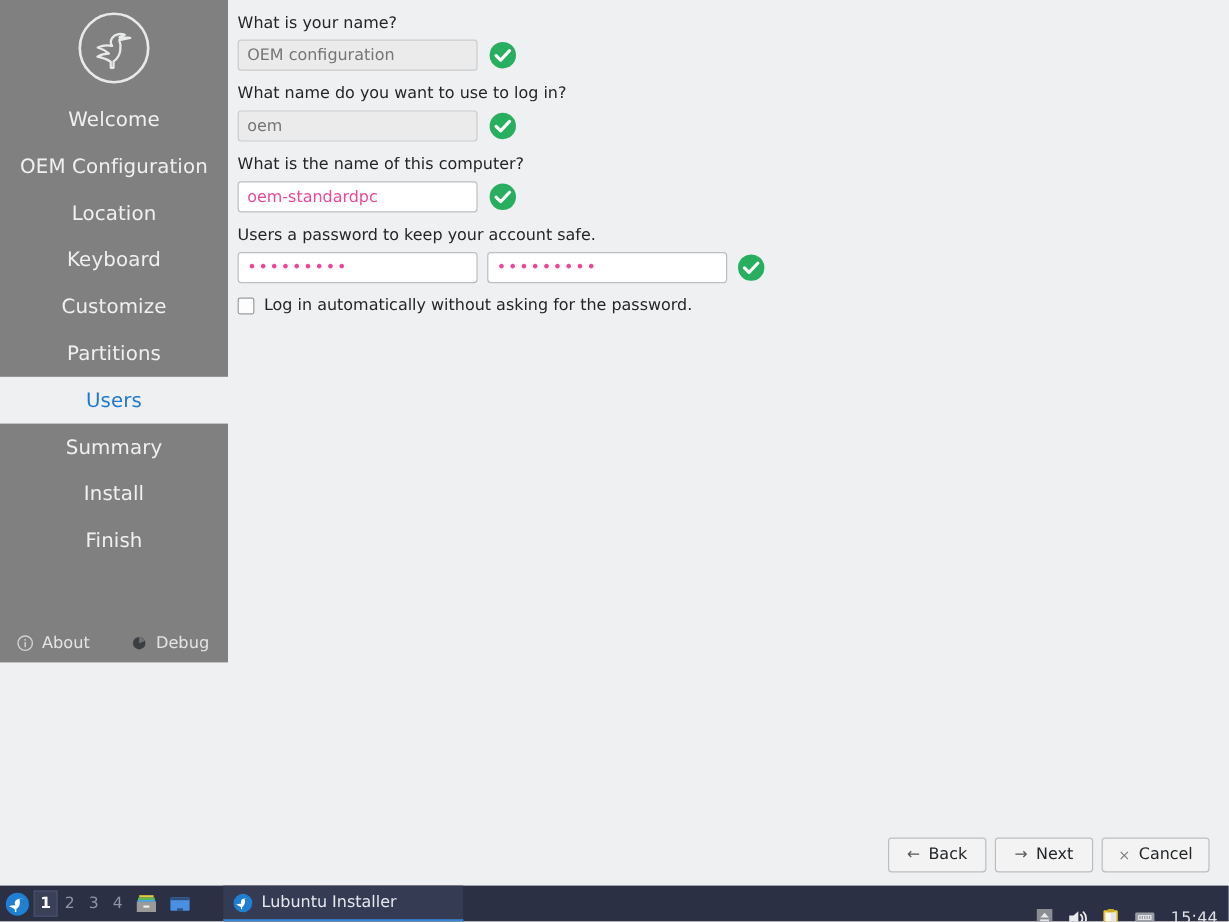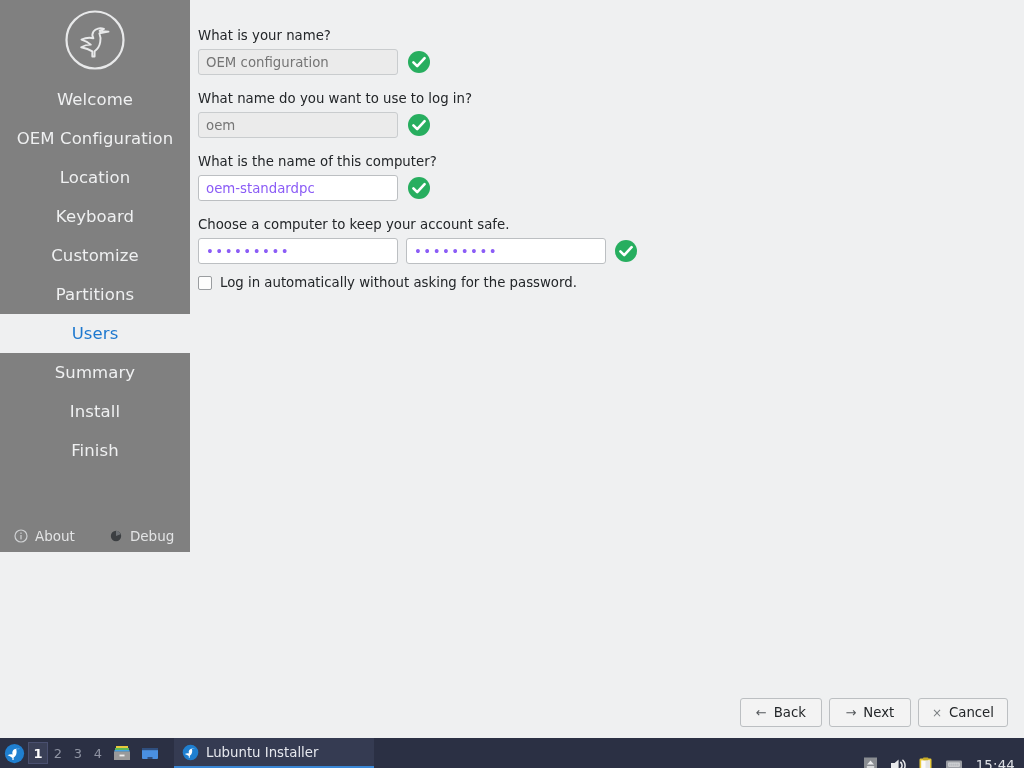--- a/index.html
+++ b/index.html
@@ -59,34 +59,34 @@
   }
   .fico { width: 14px; height: 14px; display: block; }
 
   
   #main {
     flex: 1 1 auto;
     position: relative;
     background: #eff0f1;
     padding: 12px 0 0 8px;
   }
-  .field-block { margin-bottom: 1px; margin-top: 16px; }
+  .field-block { margin-bottom: 1px; }
   .qlabel {
     font-size: 13.3px;
     color: #232629;
     margin: 0 0 5px 0;
     line-height: 16px;
   }
   .input-row { display: flex; align-items: center; gap: 9px; margin-bottom: 12px; }
   .txtinput {
     width: 200px; height: 26px;
     border: 1px solid #bcbfc2;
     border-radius: 3px;
     background: #ffffff;
-    color: #8b5cf6;
+    color: #ec4899;
     font-size: 13.3px;
     font-family: "DejaVu Sans", "Liberation Sans", sans-serif;
     padding: 0 7px;
     outline: none;
   }
   .txtinput.disabled {
     background: #ebebeb;
     color: #8b8f93;
     border-color: #c9ccce;
   }
@@ -142,21 +142,21 @@
     display: flex; align-items: center; justify-content: center;
     font-size: 13px; color: #8f94a3;
   }
   .ws-btn.active {
     color: #ffffff; font-weight: bold;
     background: #3a4057;
     border: 1px solid #4a5070;
   }
   .tb-icon { width: 28px; height: 30px; display: flex; align-items: center; justify-content: center; }
 
-  #tb-windows { display: flex; align-items: flex-start; height: 30px; margin-left: 10px; }
+  #tb-windows { display: flex; align-items: flex-start; height: 30px; margin-left: 22px; }
   .win-btn {
     height: 30px; width: 200px;
     display: flex; align-items: center; gap: 7px;
     padding: 0 8px;
     background: #353b52;
     border-bottom: 2px solid #3a87d6;
     color: #e6e8ee;
     white-space: nowrap; overflow: hidden;
   }
   #tb-spacer { flex: 1 1 auto; }
@@ -266,21 +266,21 @@
         <div class="input-row">
           <input class="txtinput" type="text" value="oem-standardpc" style="">
           <svg class="okmark" viewBox="0 0 24 24">
             <circle cx="12" cy="12" r="11" fill="#27ae5f"></circle>
             <path d="M6.4 12.3 L10.2 16.1 L17.6 8.2" fill="none" stroke="#ffffff" stroke-width="2.6" stroke-linecap="round" stroke-linejoin="round"></path>
           </svg>
         </div>
       </div>
 
       <div class="field-block">
-        <div class="qlabel">Choose a computer to keep your account safe.</div>
+        <div class="qlabel">Users a password to keep your account safe.</div>
         <div class="pw-row">
           <input class="txtinput pw" type="text" value="•••••••••" style="">
           <input class="txtinput pw pw2" type="text" value="•••••••••" style="">
           <svg class="okmark" viewBox="0 0 24 24">
             <circle cx="12" cy="12" r="11" fill="#27ae5f"></circle>
             <path d="M6.4 12.3 L10.2 16.1 L17.6 8.2" fill="none" stroke="#ffffff" stroke-width="2.6" stroke-linecap="round" stroke-linejoin="round"></path>
           </svg>
         </div>
       </div>
 

